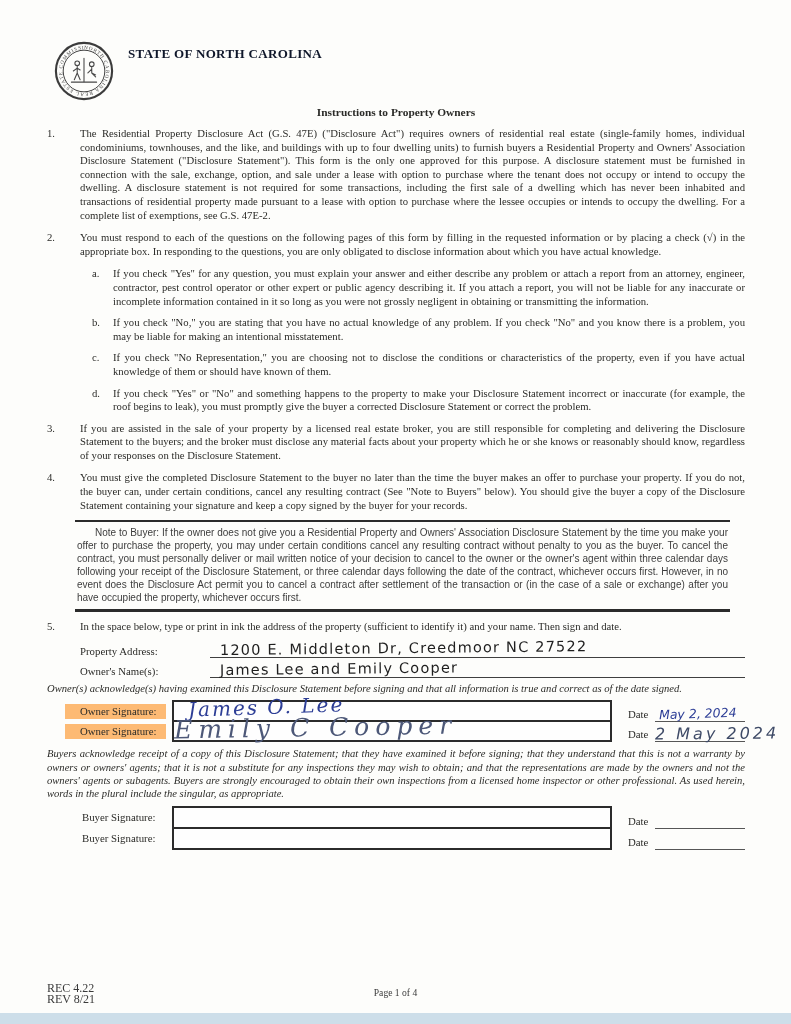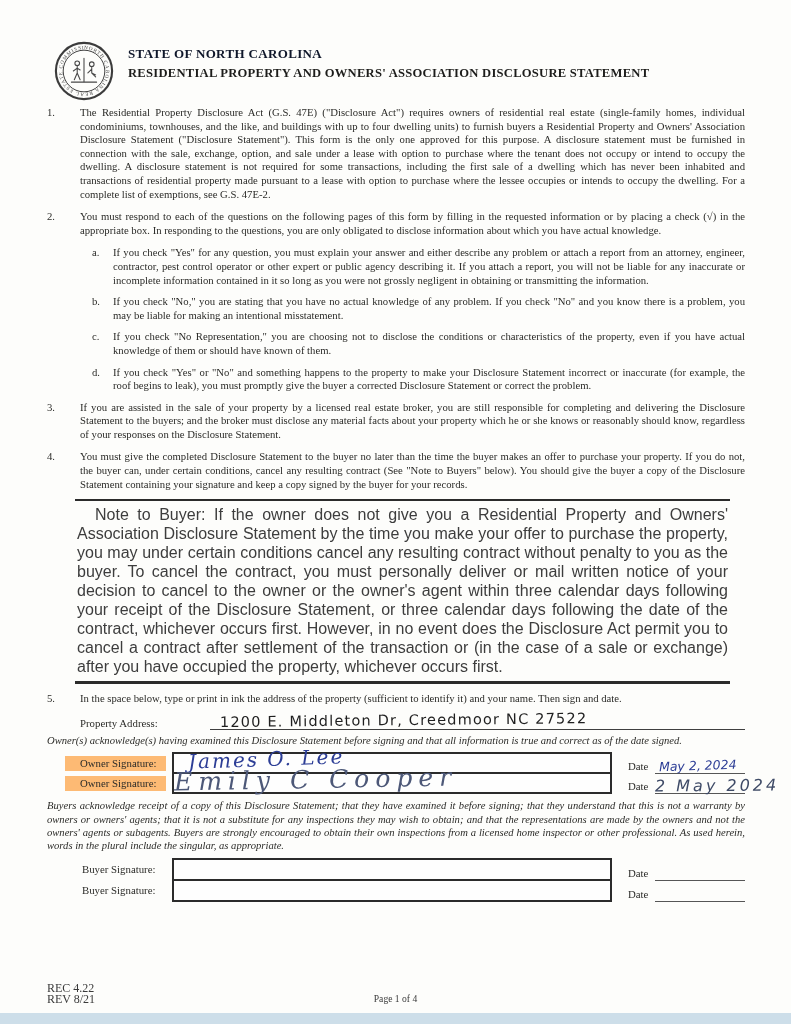--- a/index.html
+++ b/index.html
@@ -20,21 +20,21 @@
   .item{display:flex;margin-bottom:9px;font-size:10.7px;line-height:13.6px;text-align:justify;}
   .item .num{flex:0 0 33px;}
   .item .txt{flex:1;}
   .sub{margin-left:45px;margin-bottom:8px;}
   .sub .num{flex:0 0 21px;}
 
   
   .notebox{margin:8px 0 8px 28px;width:655px;box-sizing:border-box;
            border-top:2px solid #2b2b2b;border-bottom:3px solid #2b2b2b;
            padding:4px 2px 5px;font-family:"Liberation Sans",sans-serif;
-           font-size:16px;line-height:19px;text-align:justify;color:#3d3d3d;}
+           font-size:10px;line-height:13px;text-align:justify;color:#3d3d3d;}
   .notebox .ntxt{display:block;text-indent:18px;}
 
   
   .frow{display:flex;align-items:flex-end;margin-left:33px;height:20px;position:relative;gap:48px;}
   .flabel{font-size:10.8px;white-space:nowrap;padding-bottom:1px;}
   .fline{flex:1;border-bottom:1.4px solid #3f3f3f;position:relative;height:100%;margin-left:4px;}
   .hand-print{position:absolute;left:10px;bottom:-1px;font-family:"DejaVu Sans",sans-serif;
               font-size:14.5px;color:#1f1f1f;white-space:nowrap;letter-spacing:1.2px;
               transform:rotate(-.6deg);transform-origin:left bottom;}
 
@@ -57,21 +57,21 @@
   .dh1{position:absolute;bottom:0;left:4px;font-family:"DejaVu Sans",sans-serif;font-style:italic;
        font-size:12.5px;color:#2d3e96;transform:rotate(-2deg);white-space:nowrap;}
   .dh2{position:absolute;bottom:-2px;left:0;font-family:"DejaVu Sans",sans-serif;font-style:italic;
        font-size:16px;color:#3e4a66;letter-spacing:3px;transform:rotate(-.5deg);white-space:nowrap;z-index:3;}
 
   .buyer-gap{margin-top:5px;}
   .brow{height:23px;}
 
   
   .foot-left{position:absolute;left:47px;bottom:20px;font-size:12px;line-height:10.5px;color:#3a3a3a;}
-  .foot-center{position:absolute;left:0;right:0;bottom:20px;text-align:center;font-size:9.6px;color:#3a3a3a;}
+  .foot-center{position:absolute;left:0;right:0;bottom:26px;text-align:center;font-size:9.6px;color:#3a3a3a;}
   .scan-strip{position:absolute;left:0;right:0;bottom:0;height:11px;background:#cddee9;}
 </style>
 </head>
 <body>
 
 <div class="page">
   <div class="content">
 
     <div class="hdr">
       <svg class="seal" width="62" height="62" viewBox="0 0 64 64">
@@ -87,24 +87,24 @@
           <line x1="32" y1="19" x2="32" y2="43"></line>
           <circle cx="25" cy="24" r="2.4"></circle>
           <path d="M25 27 v8 m0-6 l-4 3 m4-3 l3 2 m-3 3 l-3 7 m3-7 l3 7"></path>
           <circle cx="40" cy="25" r="2.4"></circle>
           <path d="M40 28 v6 l4 4 m-4-8 l-4 4 m4 0 l4 2"></path>
           <path d="M19 43.5 h26"></path>
         </g>
       </svg>
       <div class="titles">
         <div class="t1">STATE OF NORTH CAROLINA</div>
-        <div class="t2">RESIDENTIAL PROPERTY AND OWNERS' ASSOCIATION DISCLOSURE STATEMENT</div>
       </div>
     </div>
 
+    <div class="instr-head">Instructions to Property Owners</div>
 
     <div class="item">
       <span class="num">1.</span>
       <span class="txt">The Residential Property Disclosure Act (G.S. 47E) ("Disclosure Act") requires owners of residential real estate (single-family homes, individual condominiums, townhouses, and the like, and buildings with up to four dwelling units) to furnish buyers a Residential Property and Owners' Association Disclosure Statement ("Disclosure Statement"). This form is the only one approved for this purpose. A disclosure statement must be furnished in connection with the sale, exchange, option, and sale under a lease with option to purchase where the tenant does not occupy or intend to occupy the dwelling.  A disclosure statement is not required for some transactions, including the first sale of a dwelling which has never been inhabited and transactions of residential property made pursuant to a lease with option to purchase where the lessee occupies or intends to occupy the dwelling.  For a complete list of exemptions, see G.S. 47E-2.</span>
     </div>
 
     <div class="item">
       <span class="num">2.</span>
       <span class="txt">You must respond to each of the questions on the following pages of this form by filling in the requested information or by placing a check (√)  in the appropriate box.  In responding to the questions, you are only obligated to disclose information about which you have actual knowledge.</span>
     </div>
@@ -141,20 +141,26 @@
 
     <div class="item" style="margin-bottom:4px;">
       <span class="num">5.</span>
       <span class="txt">In the space below, type or print in ink the address of the property (sufficient to identify it) and your name. Then sign and date.</span>
     </div>
 
     <div class="frow">
       <span class="flabel">Property Address:</span>
       <span class="fline">
         <span class="hand-print">1200 E. Middleton Dr, Creedmoor NC 27522</span>
+      </span>
+    </div>
+    <div class="frow">
+      <span class="flabel">Owner's Name(s):</span>
+      <span class="fline">
+        <span class="hand-print">James Lee and Emily Cooper</span>
       </span>
     </div>
 
     <div class="ack">Owner(s) acknowledge(s) having examined this Disclosure Statement before signing and that all information is true and correct as of the date signed.</div>
 
     <div class="sigrow">
       <span class="lblcell">
         <span class="hl">Owner Signature:</span>
       </span>
       <span class="sigbox">

